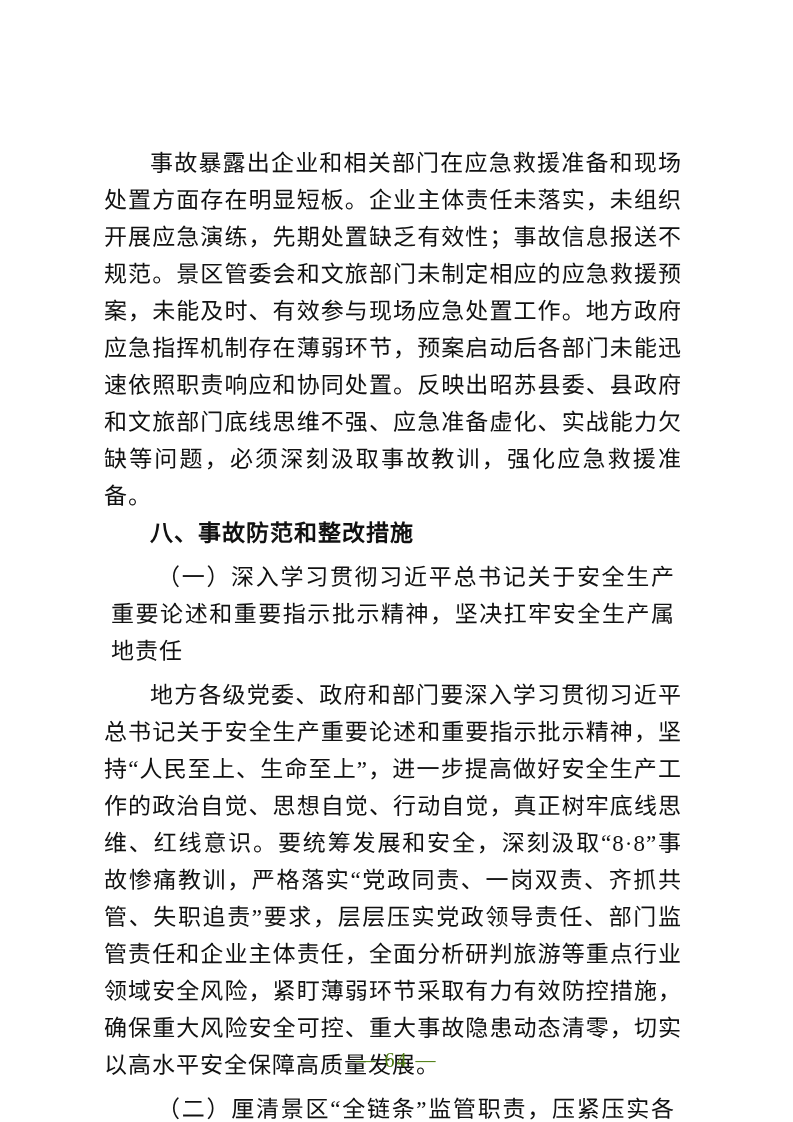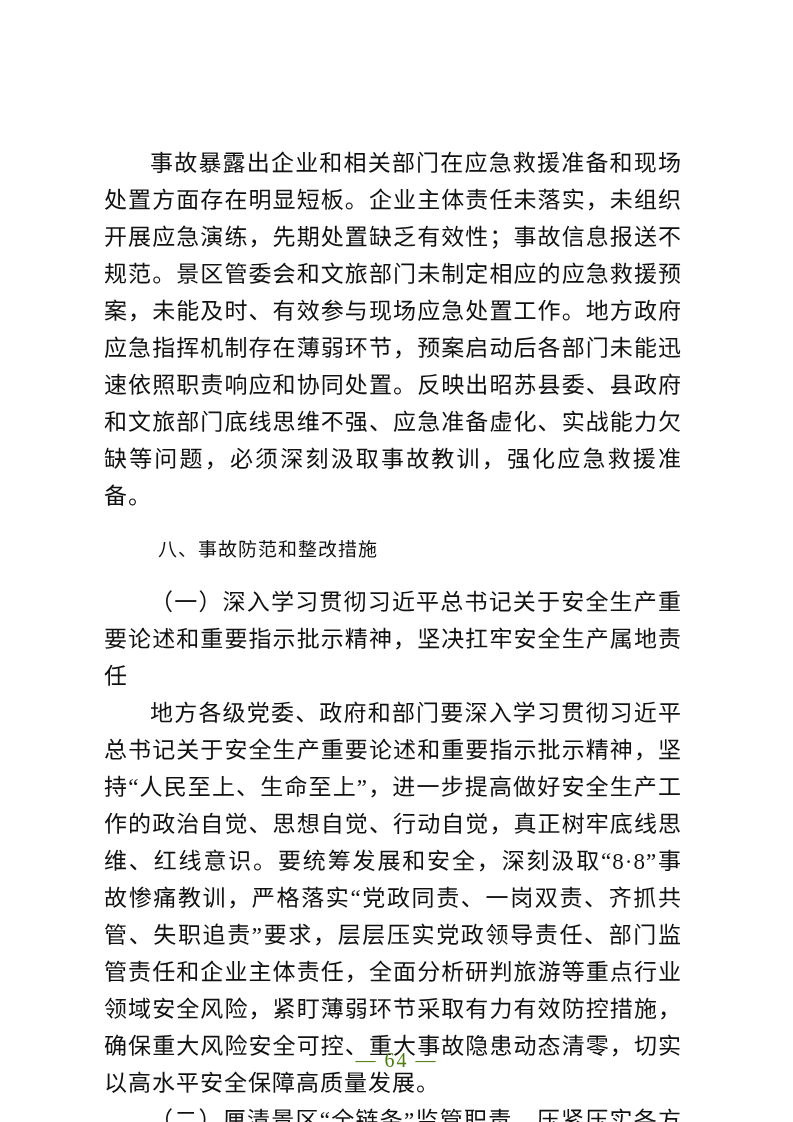--- a/index.html
+++ b/index.html
@@ -26,30 +26,30 @@
     margin: 0;
     font-size: 23px;
     line-height: 37px;
     letter-spacing: 1px;
     text-align: justify;
     text-justify: inter-character;
     text-indent: 2em;
     font-family: "Liberation Serif", "DejaVu Serif", serif;
   }
   .section-heading {
-    margin: 16px;
-    font-size: 19px;
+    margin: 0;
+    font-size: 23px;
     line-height: 37px;
     letter-spacing: 1px;
-    font-weight: normal;
+    font-weight: bold;
     text-indent: 2em;
     font-family: "Liberation Sans", "DejaVu Sans", sans-serif;
   }
   .subsection-heading {
-    margin: 0;
+    margin: 7px;
     font-size: 23px;
     line-height: 37px;
     letter-spacing: 1px;
     font-weight: normal;
     text-align: justify;
     text-justify: inter-character;
     text-indent: 2em;
     font-family: "Liberation Serif", "DejaVu Serif", serif;
   }
   .page-footer {

